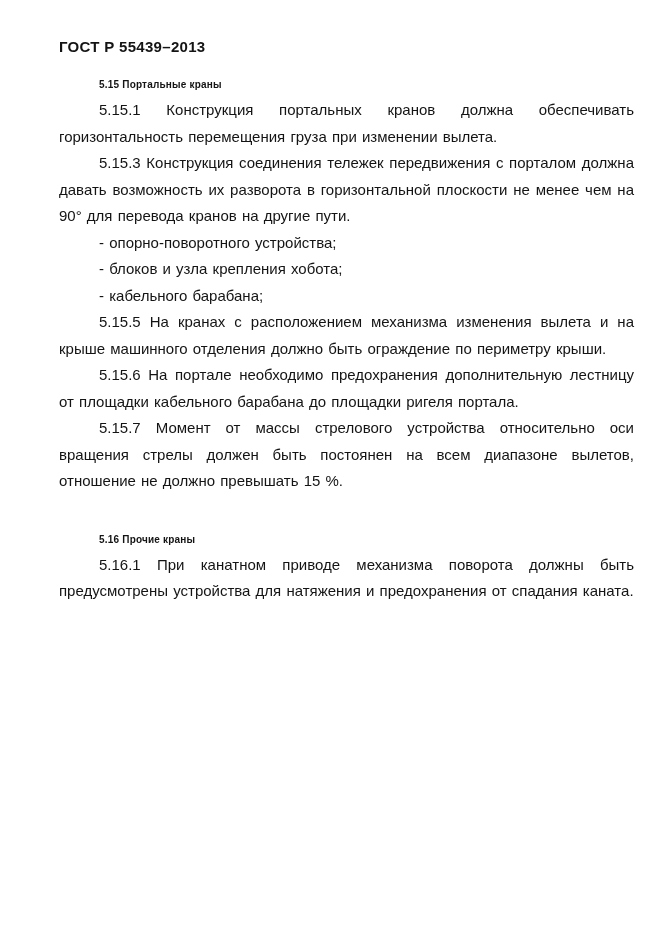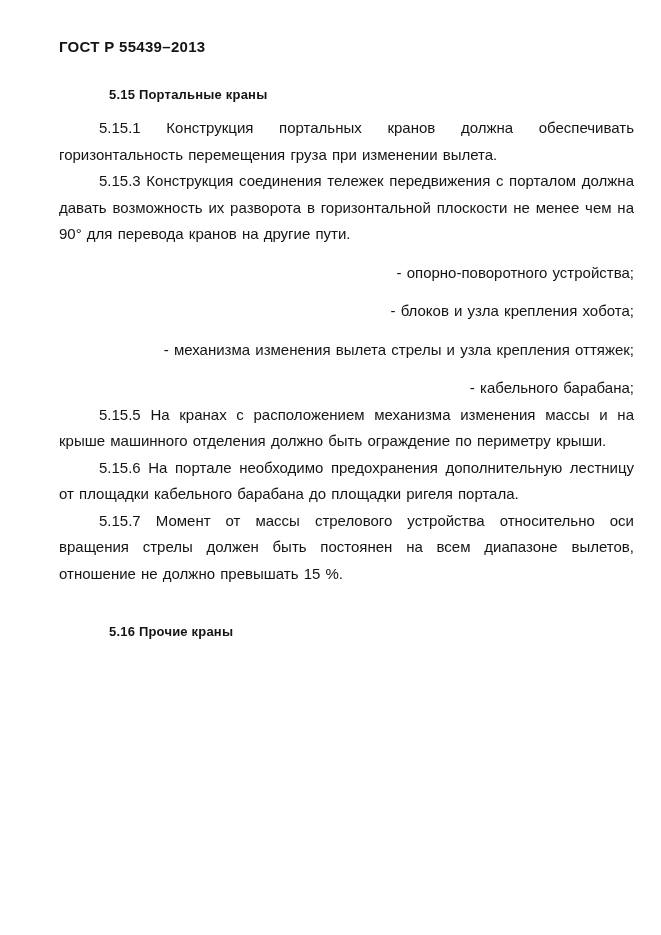--- a/index.html
+++ b/index.html
@@ -26,44 +26,43 @@
     letter-spacing: 0.3px;
     white-space: nowrap;
   }
   .content {
     position: absolute;
     left: 59px;
     top: 74px;
     width: 575px;
   }
   .heading {
-    margin: 10px;
+    margin: 0;
     padding-left: 40px;
-    font-size: 13px;
+    font-size: 10px;
     font-weight: 700;
     line-height: 21px;
     letter-spacing: 0.2px;
   }
   .heading-second {
     margin-top: 34px;
   }
   .para {
     margin: 0;
     font-size: 15px;
     line-height: 26.5px;
     text-align: justify;
     text-indent: 40px;
     word-spacing: 1px;
   }
   .para.first-after-heading {
     margin-top: 2px;
   }
   .list-item {
-    text-align: right;
-    margin-top: 12px;
+    text-align: left;
   }
   .page-number {
     position: absolute;
     left: 60px;
     top: 833px;
     font-family: "Liberation Serif", serif;
     font-size: 15px;
     color: #1a1a1a;
   }
 </style>
@@ -81,31 +80,31 @@
     <p class="para first-after-heading">5.15.1 Конструкция портальных кранов должна обеспечивать горизонтальность перемещения груза при изменении вылета.</p>
 
 
     <p class="para">5.15.3 Конструкция соединения тележек передвижения с порталом должна давать возможность их разворота в горизонтальной плоскости не менее чем на 90° для перевода кранов на другие пути.</p>
 
 
     <p class="para list-item">- опорно-поворотного устройства;</p>
 
     <p class="para list-item">- блоков и узла крепления хобота;</p>
 
-    <p class="para list-item">- механизма изменения вылета стрелы и узла крепления оттяжек;</p>
 
     <p class="para list-item">- кабельного барабана;</p>
 
 
-    <p class="para">5.15.5 На кранах с расположением механизма изменения массы и на крыше машинного отделения должно быть ограждение по периметру крыши.</p>
+    <p class="para">5.15.5 На кранах с расположением механизма изменения вылета и на крыше машинного отделения должно быть ограждение по периметру крыши.</p>
 
     <p class="para">5.15.6 На портале необходимо предохранения дополнительную лестницу от площадки кабельного барабана до площадки ригеля портала.</p>
 
     <p class="para">5.15.7 Момент от массы стрелового устройства относительно оси вращения стрелы должен быть постоянен на всем диапазоне вылетов, отношение не должно превышать 15 %.</p>
 
     <h2 class="heading heading-second">5.16 Прочие краны</h2>
 
+    <p class="para first-after-heading">5.16.1 При канатном приводе механизма поворота должны быть предусмотрены устройства для натяжения и предохранения от спадания каната.</p>
 
   </div>
 
   <div class="page-number">48</div>
 
 </div>
 
 </body></html>

